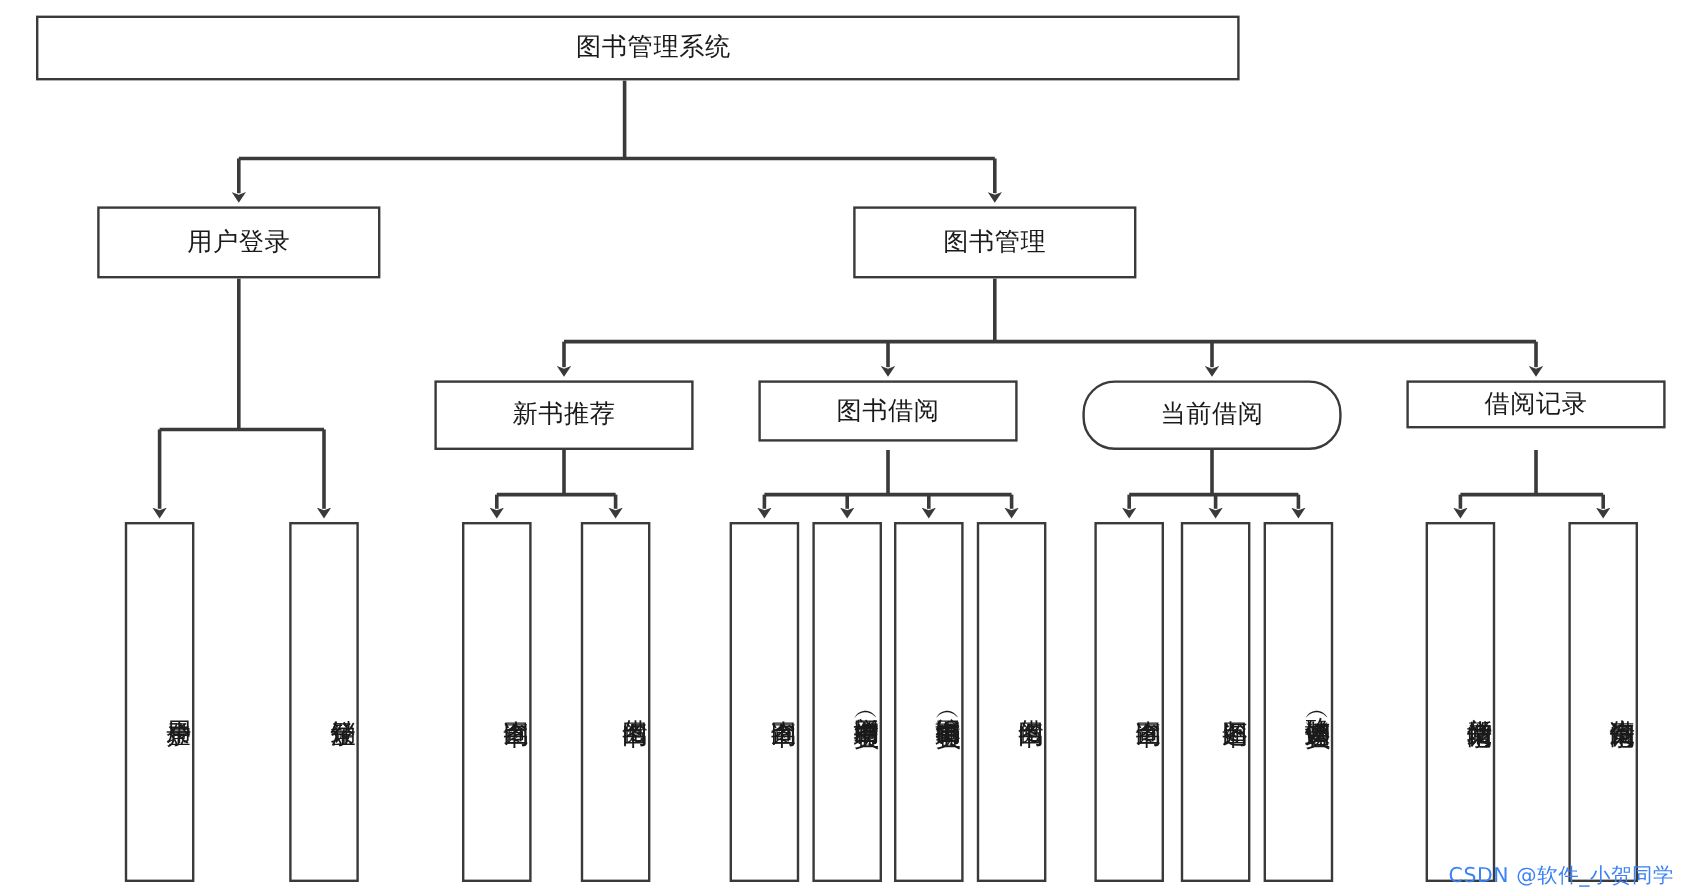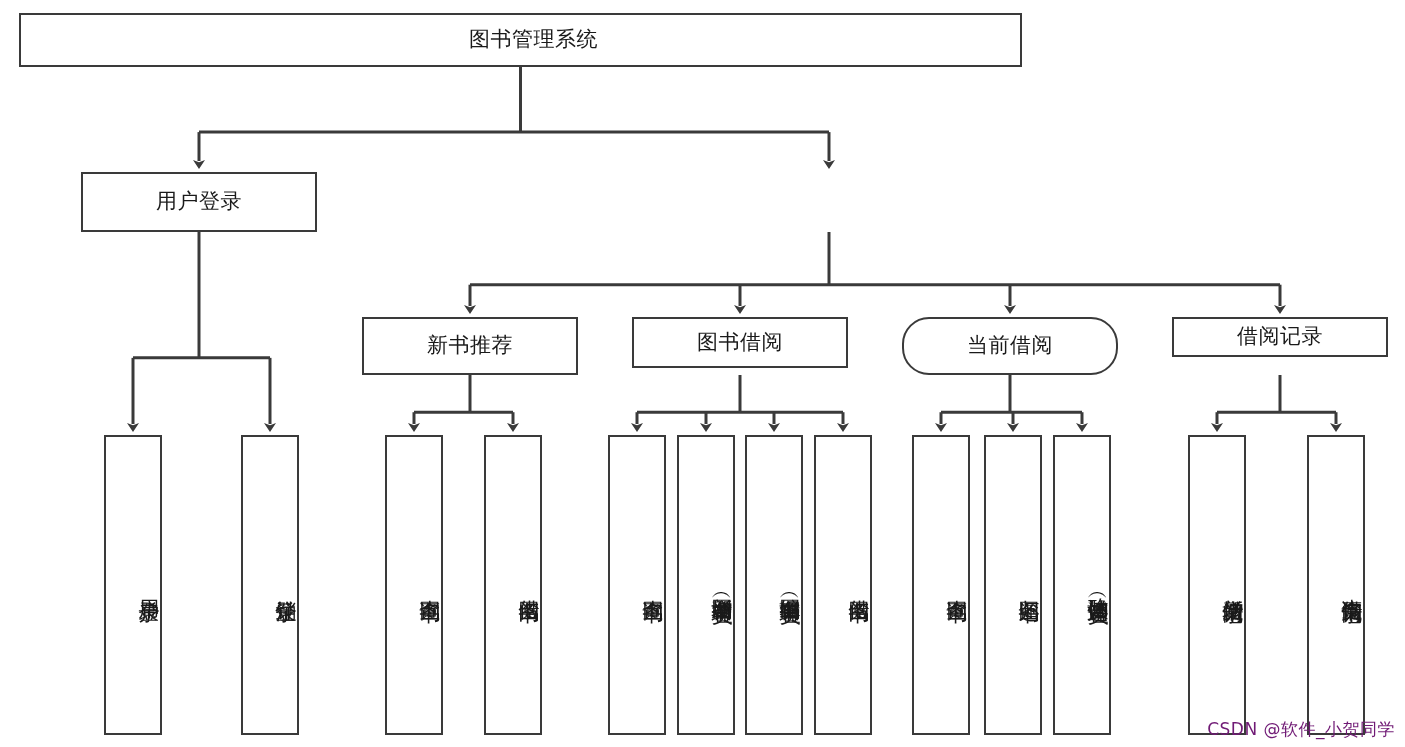--- a/index.html
+++ b/index.html
@@ -54,21 +54,21 @@
   .node.vert .vlabel {
     writing-mode: vertical-rl;
     text-orientation: upright;
     white-space: nowrap;
   }
   .watermark {
     position: absolute;
     right: 10px;
     bottom: 6px;
     font-size: 17px;
-    color: #701a75;
+    color: #3b82f6;
     letter-spacing: 0.5px;
     white-space: nowrap;
     user-select: none;
   }
 </style>
 </head>
 <body>
 
 <div id="canvas">
 
@@ -108,26 +108,29 @@
         <path d="M 941 412.2 L 941 424" marker-end="url(#arrow)"></path>
         <path d="M 1013 412.2 L 1013 424" marker-end="url(#arrow)"></path>
         <path d="M 1082 412.2 L 1082 424" marker-end="url(#arrow)"></path>
         <path d="M 1280 375 L 1280 412.2"></path>
         <path d="M 1217 412.2 L 1336 412.2"></path>
         <path d="M 1217 412.2 L 1217 424" marker-end="url(#arrow)"></path>
         <path d="M 1336 412.2 L 1336 424" marker-end="url(#arrow)"></path>
       </g>
   </svg>
 
-  <div class="node horiz" style="left: 19px; top: 13px; width: 1003px; height: 54px; padding-left: 26px;">
+  <div class="node horiz" style="left: 30px; top: 13px; width: 1003px; height: 54px; padding-left: 26px;">
     <span>图书管理系统</span>
   </div>
 
   <div class="node horiz" style="left: 81px; top: 172px; width: 236px; height: 60px;">
     <span>用户登录</span>
+  </div>
+  <div class="node horiz" style="left: 711px; top: 172px; width: 236px; height: 60px;">
+    <span>图书管理</span>
   </div>
 
   <div class="node horiz" style="left: 362px; top: 317px; width: 216px; height: 58px;">
     <span>新书推荐</span>
   </div>
   <div class="node horiz" style="left: 632px; top: 317px; width: 216px; height: 51px;">
     <span>图书借阅</span>
   </div>
   <div class="node horiz" style="left: 902px; top: 317px; width: 216px; height: 58px; border-radius: 27px;">
     <span>当前借阅</span>

